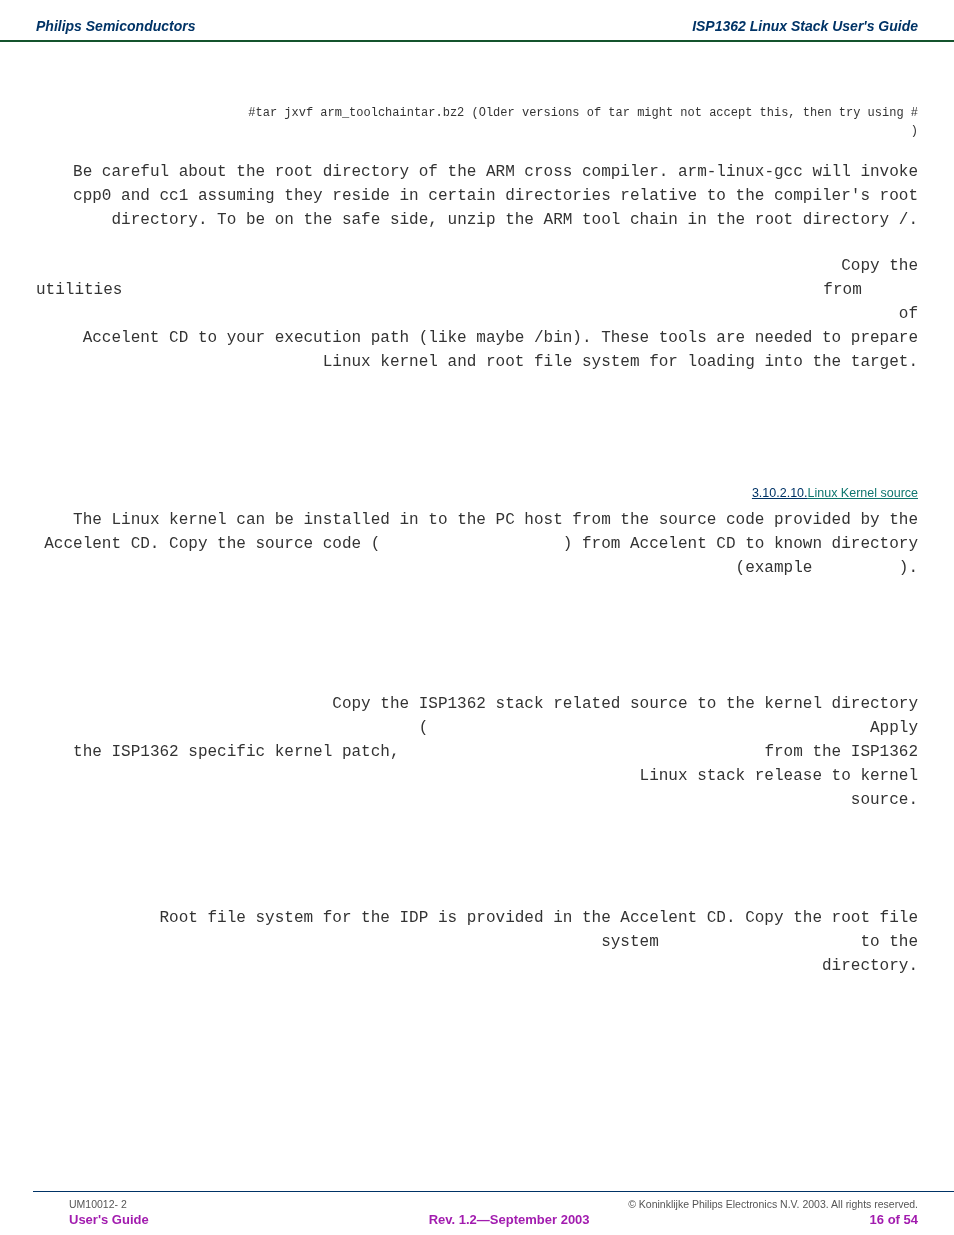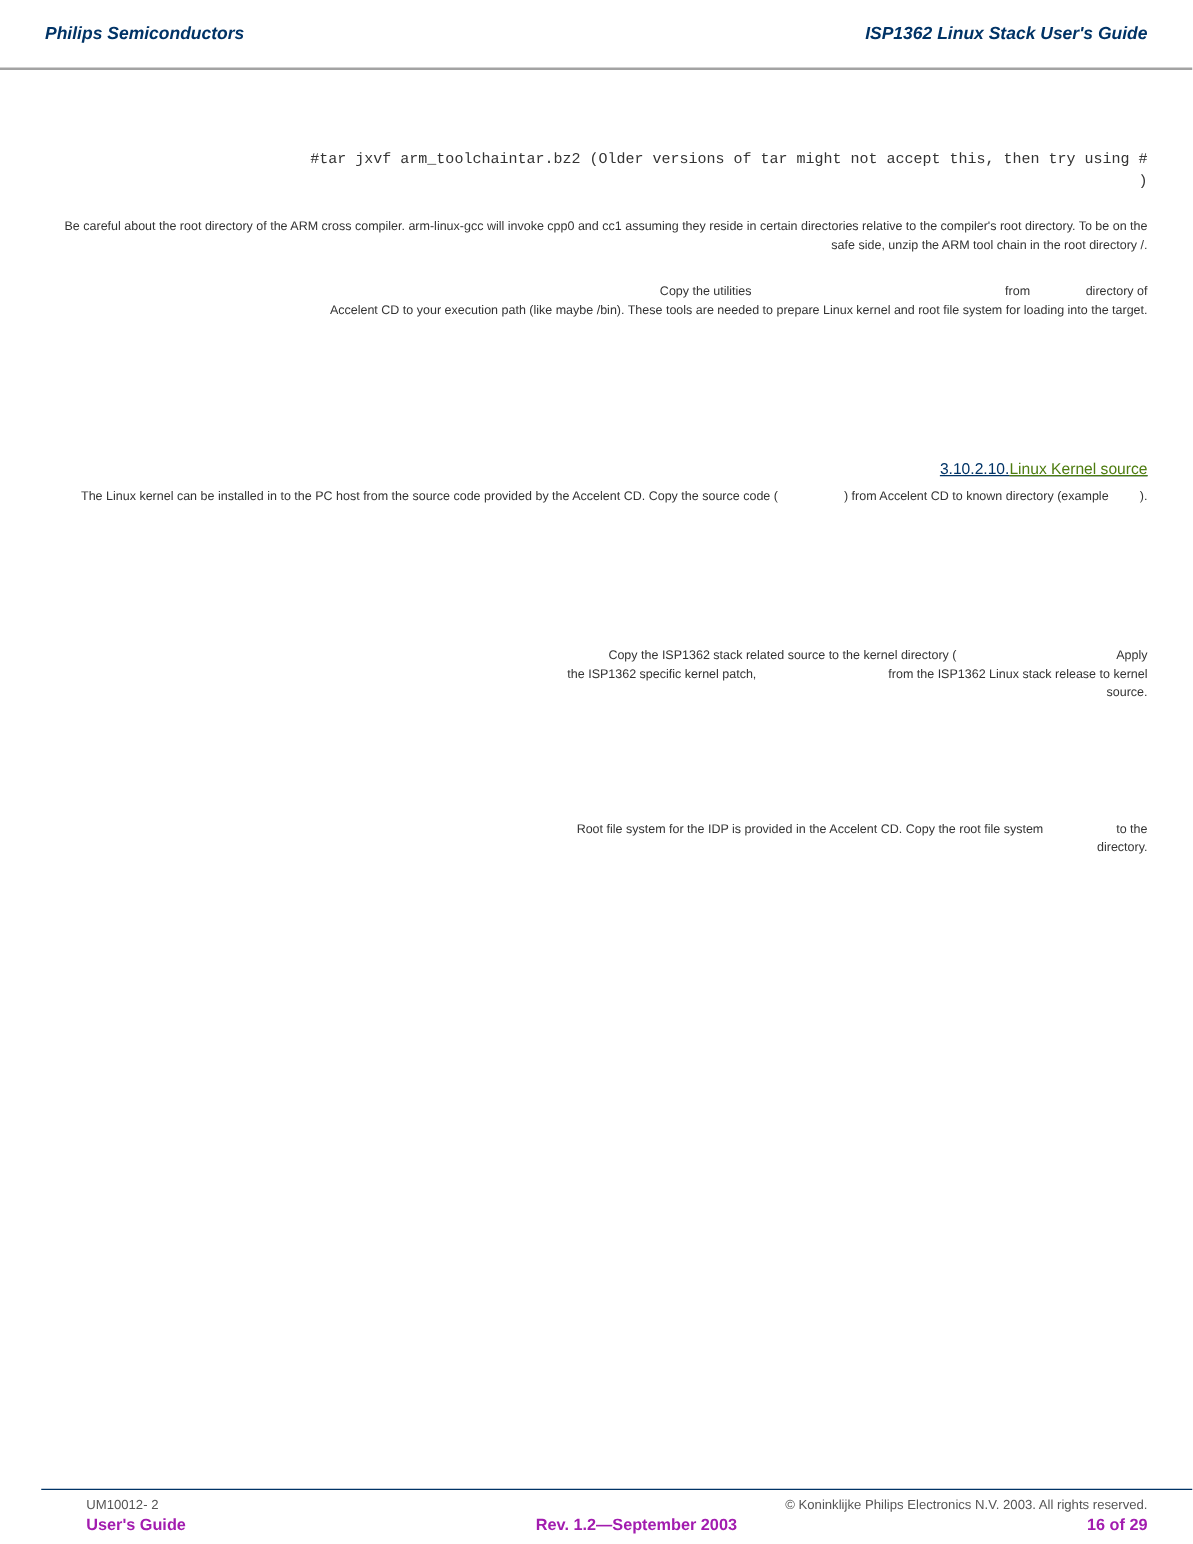--- a/index.html
+++ b/index.html
@@ -17,22 +17,22 @@
       min-height: 1235px;
       padding: 0;
       position: relative;
       background: #fff;
     }
     
     .header {
       display: flex;
       justify-content: space-between;
       align-items: flex-end;
-      padding: 18px 36px 20px 36px;
-      border-bottom: 2px solid #a3a3a3;
+      padding: 18px 36px 6px 36px;
+      border-bottom: 2px solid #14532d;
     }
     .header-left {
       font-weight: bold;
       font-size: 14px;
       color: #003366;
       font-style: italic;
     }
     .header-right {
       font-weight: bold;
       font-size: 14px;
@@ -51,35 +51,36 @@
     }
 
     .code-line {
       font-family: 'Courier New', Courier, monospace;
       font-size: 12px;
       color: #333;
       margin-bottom: 4px;
     }
 
     .para {
-      font-size: 10px;
+      font-size: 16px;
       color: #333;
       line-height: 1.5;
       margin-bottom: 10px;
+      font-family: Liberation Mono, monospace;
     }
 
     .section-heading {
       font-size: 12.5px;
       color: #003366;
       margin-bottom: 8px;
       text-decoration: underline;
     }
 
     .section-heading a {
-      color: #4d7c0f;
+      color: #0f766e;
       text-decoration: underline;
     }
 
     .spacer {
       height: 18px;
     }
     .spacer-lg {
       height: 36px;
     }
 
@@ -175,16 +176,16 @@
   </div>
 
   <div class="footer">
     <div class="footer-top">
       <span>UM10012- 2</span>
       <span>© Koninklijke Philips Electronics N.V. 2003. All rights reserved.</span>
     </div>
     <div class="footer-bottom">
       <span>User's Guide</span>
       <span>Rev. 1.2—September 2003</span>
-      <span>16 of 29</span>
+      <span>16 of 54</span>
     </div>
   </div>
 </div>
 
 </body></html>

